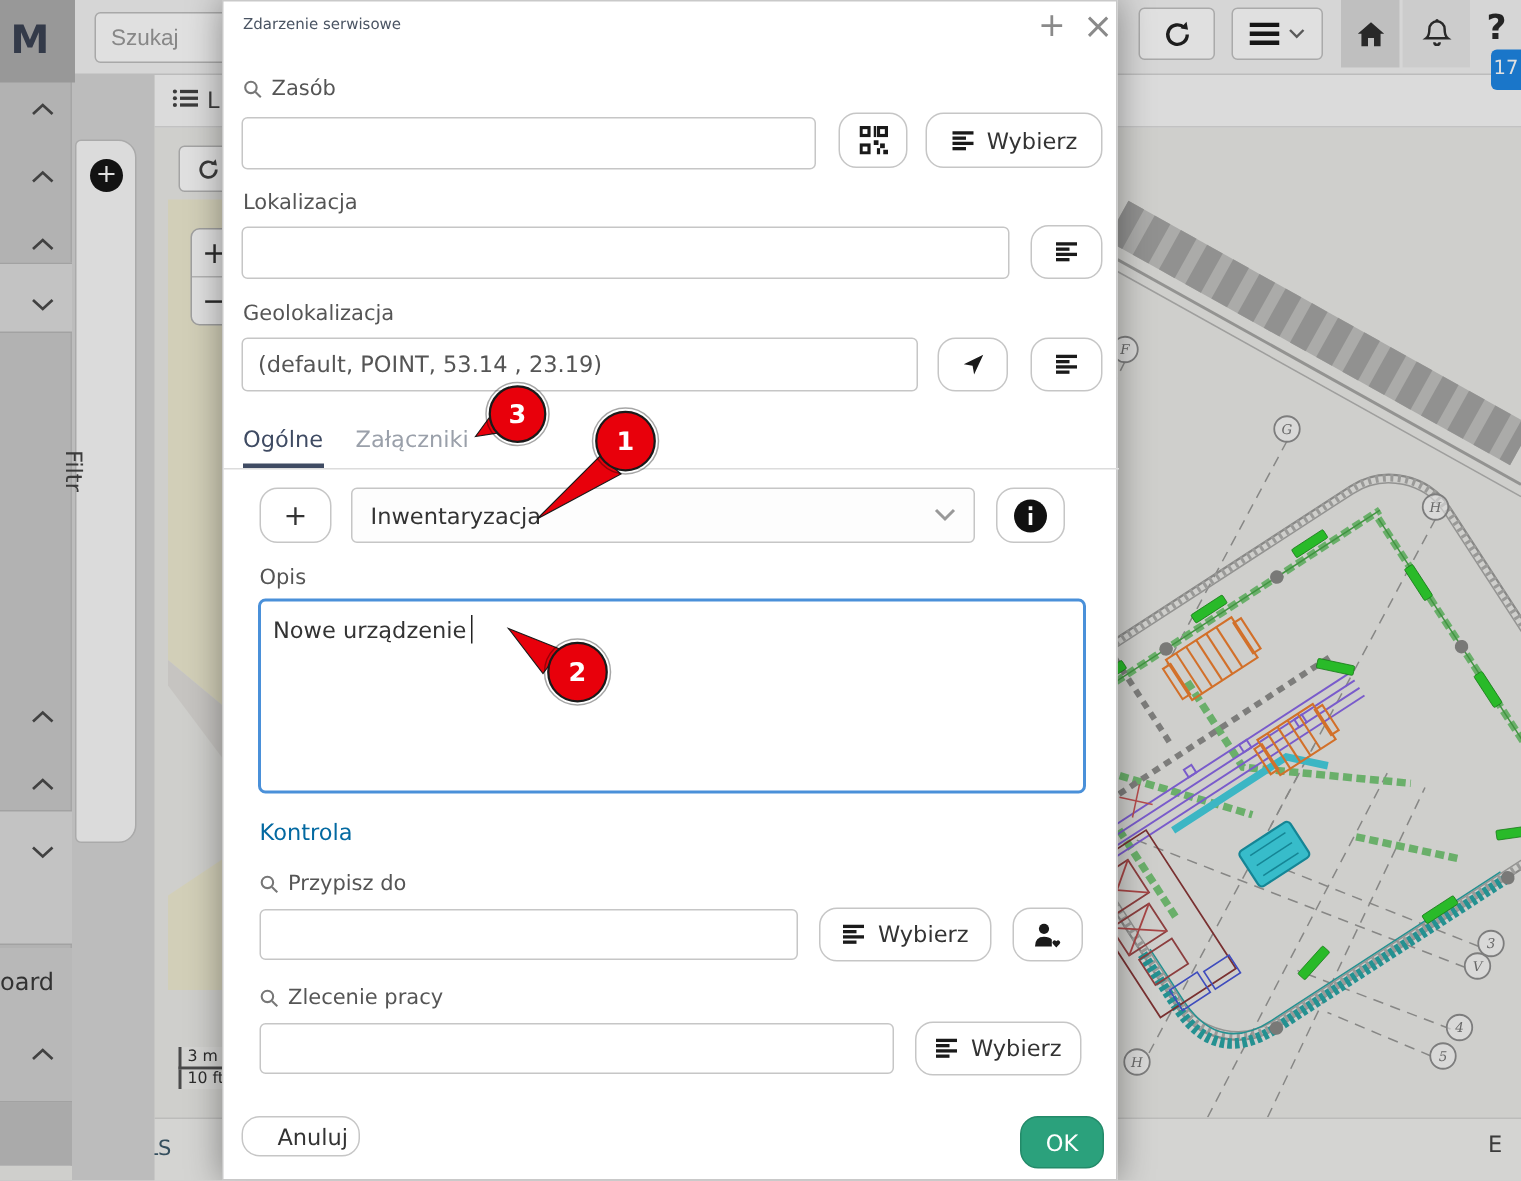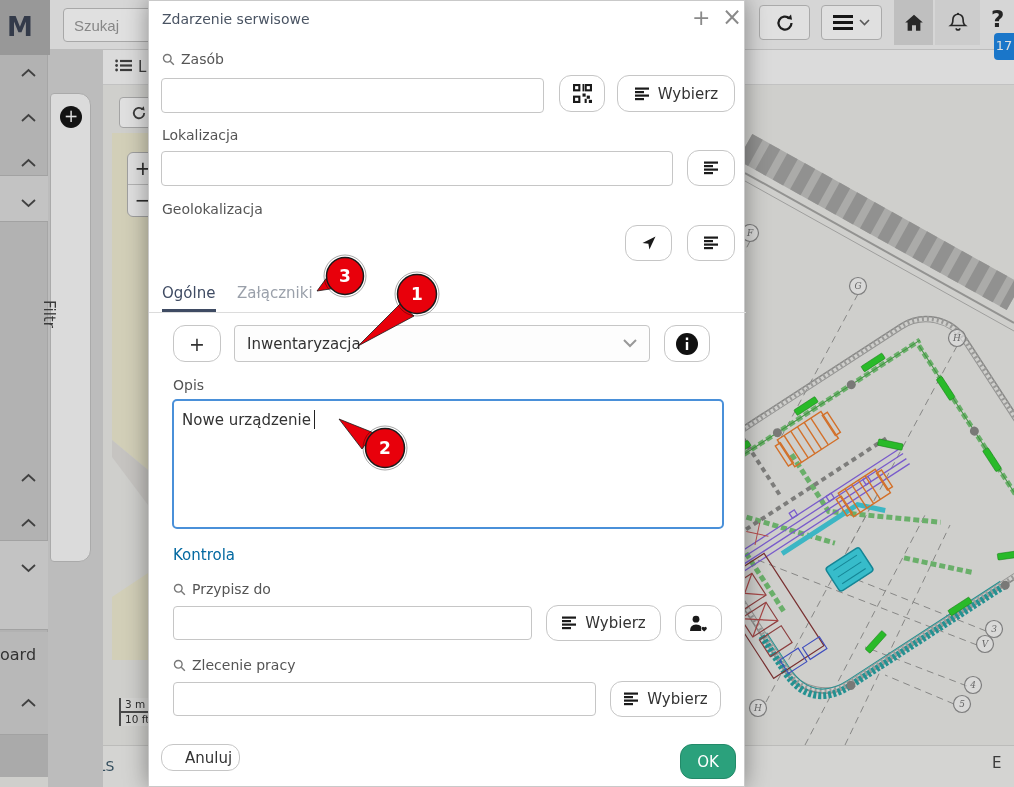--- a/index.html
+++ b/index.html
@@ -41,21 +41,21 @@
   .scale-box .srow:first-child { border-bottom:2px solid #555; }
   .xls { position:absolute; left:68px; top:758px; display:flex; align-items:center; gap:6px; font-size:14px; color:#3d5a6b; }
   .attrib { position:absolute; left:745px; top:745px; width:269px; height:42px; background:#f2f2f0; border-top:1px solid #d6d6d4; }
   .attrib span { position:absolute; left:247px; top:8px; font-size:15px; color:#444; }
   .attrib-l { position:absolute; left:103px; top:745px; width:45px; height:42px; background:#f2f2f0; border-top:1px solid #d6d6d4; }
 
   .dim { position:absolute; inset:0; background:rgba(0,0,0,0.12); z-index:5; }
 
   
   .modal { position:absolute; left:148px; top:0; width:597px; height:787px; background:#fff; z-index:10; box-shadow:0 0 22px rgba(0,0,0,0.38); border:1px solid #c9c9c9; }
-  .m-title { position:absolute; left:13px; top:10px; font-size:14px; color:#4a5463; }
+  .m-title { position:absolute; left:13px; top:10px; font-size:10px; color:#4a5463; }
   .m-hbtn { position:absolute; color:#8a8a8a; cursor:pointer; }
   .lbl { position:absolute; font-size:14px; color:#555; display:flex; align-items:center; gap:6px;text-align:center; }
   .inp { position:absolute; background:#fff; border:1px solid #c6c6c6; border-radius:4px; font-size:15px; color:#555; padding:0 10px; font-family:inherit; }
   .btn { position:absolute; background:#fff; border:1px solid #c6c6c6; border-radius:12px; font-size:15px; color:#333; display:flex; align-items:center; justify-content:center; gap:8px; font-family:inherit; }
   .tab { position:absolute; font-size:15px; }
   .tab.on { color:#3f4b63;text-align:center; }
   .tab.off { color:#9aa0aa; }
   .tab-underline { position:absolute; left:13px; top:308px; width:54px; height:3px; background:#3f4b63; }
   .tab-divider { position:absolute; left:0; top:311px; width:597px; height:1px; background:#dcdcdc; }
   .dropdown { position:absolute; left:85px; top:324px; width:416px; height:37px; border:1px solid #c6c6c6; border-radius:4px; background:#fdfdfd; display:flex; align-items:center; font-size:15px; color:#333; padding:0 12px; justify-content:space-between; }
@@ -393,20 +393,21 @@
           <g fill="#1a1a1a">
             <rect x="1" y="0.5" width="14" height="2.2"></rect>
             <rect x="1" y="4" width="9" height="2.2"></rect>
             <rect x="1" y="7.5" width="14" height="2.2"></rect>
             <rect x="1" y="11" width="9" height="2.2"></rect>
           </g>
         </svg>
     </button>
 
     <div class="lbl" style="left:13px; top:200px;">Geolokalizacja</div>
+    <input class="inp" style="left: 12px; top: 224px; width: 451px; height: 36px;" readonly="" value="(default, POINT, 53.14 , 23.19)">
     <button class="btn" style="left:476px; top:224px; width:47px; height:36px;">
       <svg width="16" height="16" viewBox="0 0 16 16">
           <path d="M14.5 1.5 L8.4 14.6 L7.4 8.8 L1.5 7.9 Z" fill="#1a1a1a"></path>
         </svg>
     </button>
     <button class="btn" style="left:538px; top:224px; width:48px; height:36px;">
       <svg width="16" height="14" viewBox="0 0 16 14">
           <g fill="#1a1a1a">
             <rect x="1" y="0.5" width="14" height="2.2"></rect>
             <rect x="1" y="4" width="9" height="2.2"></rect>

